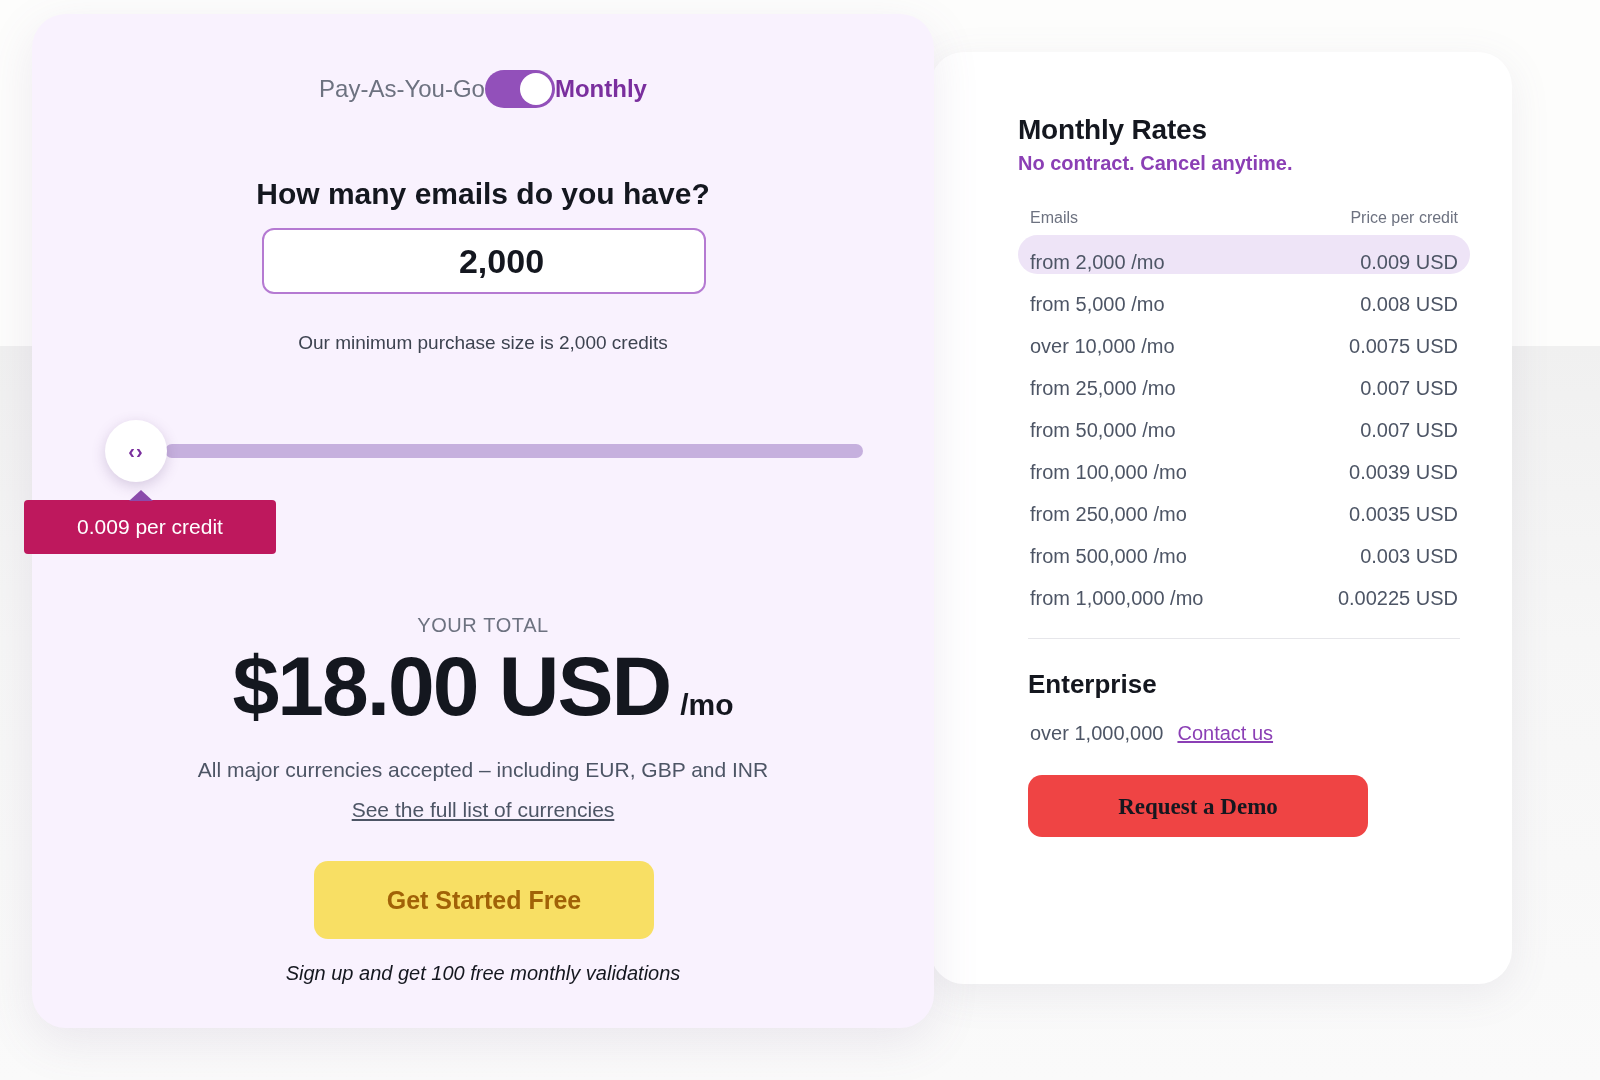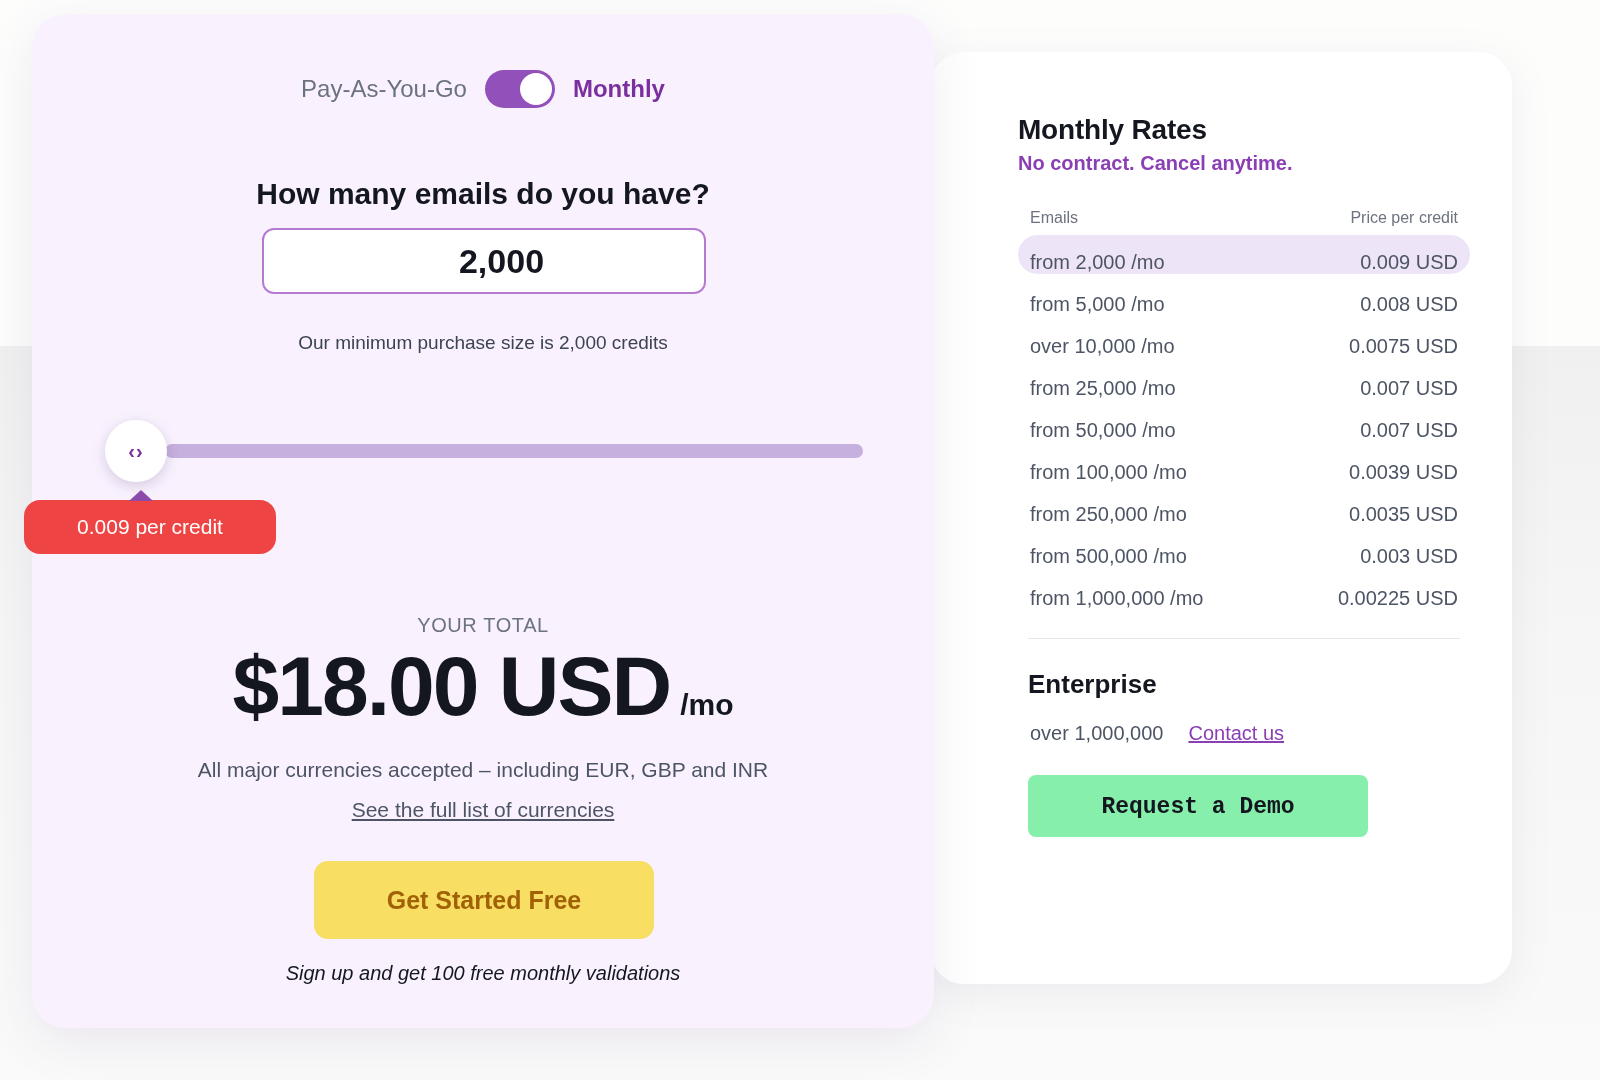--- a/index.html
+++ b/index.html
@@ -90,41 +90,41 @@
   }
   .ent-title {
     font-size: 26px;
     font-weight: bold;
     color: #14171f;
     margin: 0 0 22px 10px;
   }
   .ent-line {
     display: flex;
     align-items: center;
-    gap: 25px;
+    gap: 14px;
     margin: 0 0 30px 12px;
     font-size: 20px;
     color: #4d5565;
   }
   .ent-link {
     color: #8b3fb5;
     text-decoration: underline;
     cursor: pointer;
     font-size: 20px;
   }
   .demo-btn {
     display: block;
     width: 340px;
     height: 62px;
     line-height: 62px;
     text-align: center;
-    background: #86efac;
+    background: #ef4444;
     border: none;
-    border-radius: 8px;
-    font-family: Liberation Mono, monospace;
+    border-radius: 14px;
+    font-family: Liberation Serif, serif;
     font-size: 23px;
     font-weight: bold;
     color: #14171f;
     margin-left: 10px;
     cursor: pointer;
   }
 
   
   .calc-card {
     position: absolute;
@@ -137,21 +137,20 @@
     box-shadow: 0 14px 48px rgba(120,100,150,0.12);
   }
 
   .toggle-row {
     position: absolute;
     left: 0; top: 56px;
     width: 902px;
     display: flex;
     align-items: center;
     justify-content: center;
-    gap: 18px;
   }
   .toggle-label-left {
     font-size: 24px;
     color: #6d7280;
   }
   .toggle-label-right {
     font-size: 24px;
     font-weight: bold;
     color: #7a2f9e;
   }
@@ -242,22 +241,22 @@
     color: #7a2f9e;
     font-weight: bold;
     letter-spacing: 1px;
   }
   .slider-tooltip {
     position: absolute;
     left: -8px;
     top: 86px;
     width: 252px;
     height: 54px;
-    background: #ef4444;
-    border-radius: 16px;
+    background: #be185d;
+    border-radius: 4px;
     color: #ffffff;
     font-size: 21px;
     display: flex;
     align-items: center;
     justify-content: center;
   }
   .slider-tooltip:before {
     content: "";
     position: absolute;
     left: 105px;

